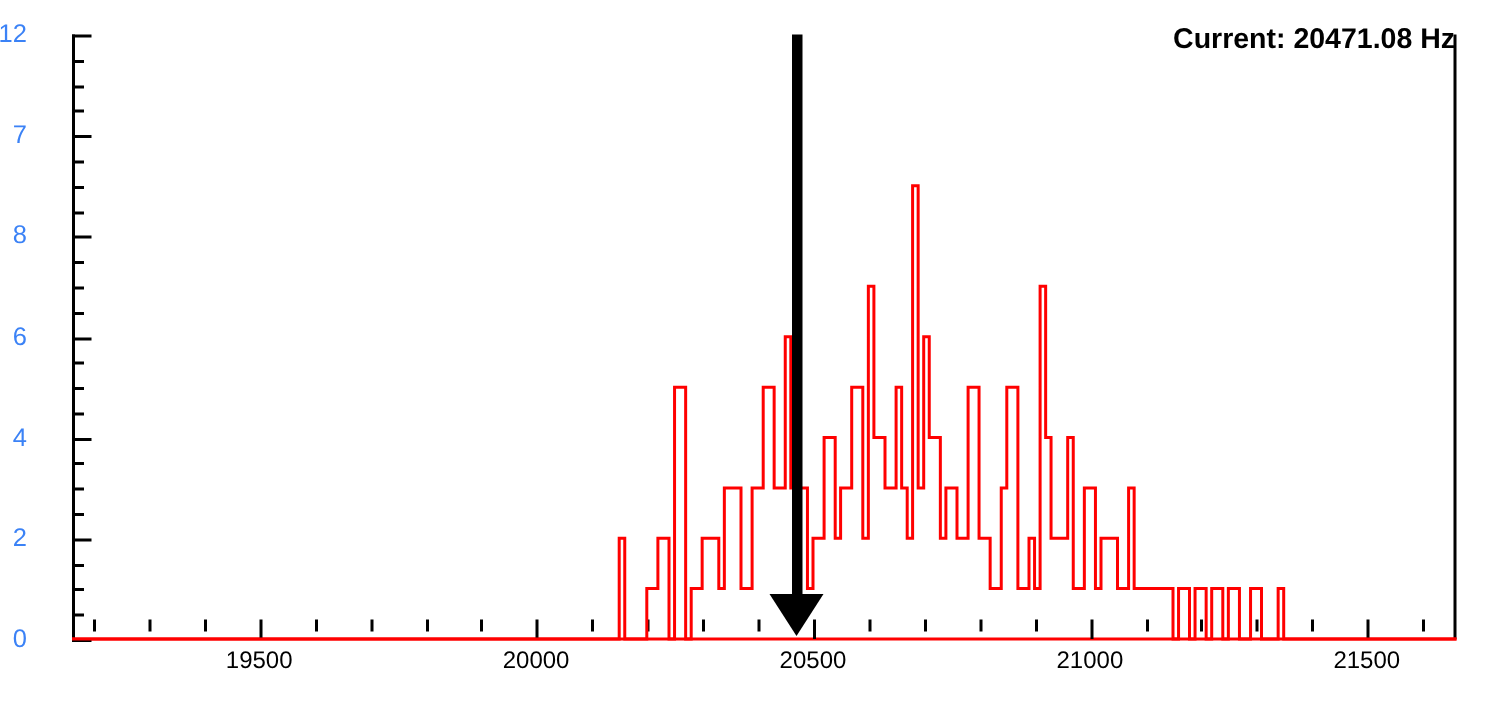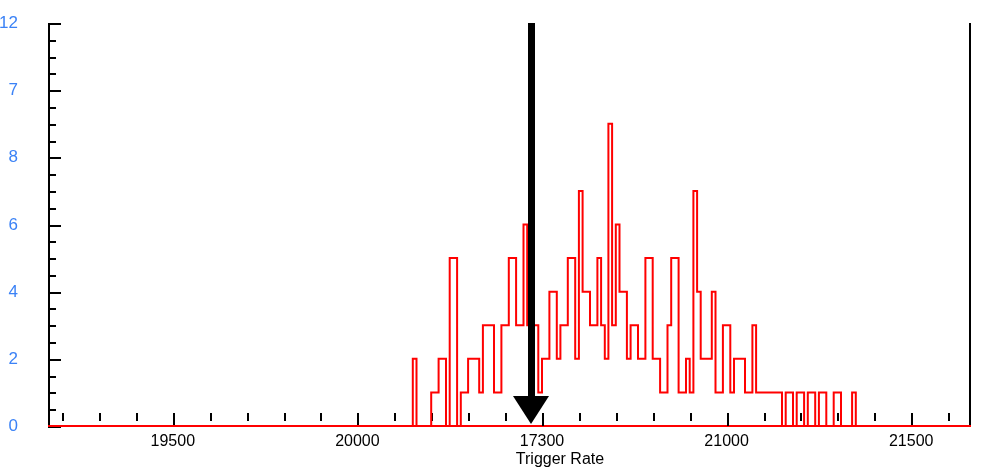--- a/index.html
+++ b/index.html
@@ -95,20 +95,21 @@
     border-left:18px solid transparent;
     border-right:18px solid transparent;
     border-top:28px solid #000000;
   }
 </style>
 </head>
 <body>
 
 <div id="root">
 
+  <div id="plot-title">Current: 20471.08 Hz</div>
 
   <div id="frame"></div>
   <div id="frame-right"></div>
   <div id="axis-x-line"></div>
 
   <div id="y-ticks">
       <div class="ytick major" style="top: 426px;"></div>
       <div class="ytick minor" style="top: 409.208px;"></div>
       <div class="ytick minor" style="top: 392.417px;"></div>
       <div class="ytick minor" style="top: 375.625px;"></div>
@@ -167,28 +168,25 @@
       <div class="xtick minor" style="left: 763.51px;"></div>
       <div class="xtick minor" style="left: 800.43px;"></div>
       <div class="xtick minor" style="left: 837.35px;"></div>
       <div class="xtick minor" style="left: 874.27px;"></div>
       <div class="xtick major" style="left: 911.19px;"></div>
       <div class="xtick minor" style="left: 948.11px;"></div>
     </div>
   <div id="x-labels">
       <div class="xlabel" style="left: 172.79px;">19500</div>
       <div class="xlabel" style="left: 357.39px; text-align: center;">20000</div>
-      <div class="xlabel" style="left: 541.99px;">17300</div>
+      <div class="xlabel" style="left: 541.99px;">20500</div>
       <div class="xlabel" style="left: 726.59px;">21000</div>
       <div class="xlabel" style="left: 911.19px;">21500</div>
     </div>
 
-  <div id="x-axis-title">
-    <span>Trigger Rate</span>
-  </div>
 
   <svg id="hist-svg">
     <polyline id="hist-path" fill="none" stroke="#ff0000" stroke-width="2" points="48.0,426.0 412.8,426.0 412.8,358.8 416.5,358.8 416.5,426.0 420.2,426.0 420.2,426.0 423.8,426.0 423.8,426.0 427.5,426.0 427.5,426.0 431.2,426.0 431.2,392.4 434.9,392.4 434.9,392.4 438.6,392.4 438.6,358.8 442.3,358.8 442.3,358.8 446.0,358.8 446.0,426.0 449.7,426.0 449.7,258.1 453.4,258.1 453.4,258.1 457.1,258.1 457.1,426.0 460.8,426.0 460.8,392.4 464.5,392.4 464.5,392.4 468.1,392.4 468.1,358.8 471.8,358.8 471.8,358.8 475.5,358.8 475.5,358.8 479.2,358.8 479.2,392.4 482.9,392.4 482.9,325.3 486.6,325.3 486.6,325.3 490.3,325.3 490.3,325.3 494.0,325.3 494.0,392.4 497.7,392.4 497.7,392.4 501.4,392.4 501.4,325.3 505.1,325.3 505.1,325.3 508.8,325.3 508.8,258.1 512.5,258.1 512.5,258.1 516.1,258.1 516.1,325.3 519.8,325.3 519.8,325.3 523.5,325.3 523.5,224.5 527.2,224.5 527.2,325.3 530.9,325.3 530.9,325.3 534.6,325.3 534.6,325.3 538.3,325.3 538.3,392.4 542.0,392.4 542.0,358.8 545.7,358.8 545.7,358.8 549.4,358.8 549.4,291.7 553.1,291.7 553.1,291.7 556.8,291.7 556.8,358.8 560.4,358.8 560.4,325.3 564.1,325.3 564.1,325.3 567.8,325.3 567.8,258.1 571.5,258.1 571.5,258.1 575.2,258.1 575.2,358.8 578.9,358.8 578.9,190.9 582.6,190.9 582.6,291.7 586.3,291.7 586.3,291.7 590.0,291.7 590.0,325.3 593.7,325.3 593.7,325.3 597.4,325.3 597.4,258.1 601.1,258.1 601.1,325.3 604.8,325.3 604.8,358.8 608.4,358.8 608.4,123.8 612.1,123.8 612.1,325.3 615.8,325.3 615.8,224.5 619.5,224.5 619.5,291.7 623.2,291.7 623.2,291.7 626.9,291.7 626.9,358.8 630.6,358.8 630.6,325.3 634.3,325.3 634.3,325.3 638.0,325.3 638.0,358.8 641.7,358.8 641.7,358.8 645.4,358.8 645.4,258.1 649.1,258.1 649.1,258.1 652.7,258.1 652.7,358.8 656.4,358.8 656.4,358.8 660.1,358.8 660.1,392.4 663.8,392.4 663.8,392.4 667.5,392.4 667.5,325.3 671.2,325.3 671.2,258.1 674.9,258.1 674.9,258.1 678.6,258.1 678.6,392.4 682.3,392.4 682.3,392.4 686.0,392.4 686.0,358.8 689.7,358.8 689.7,392.4 693.4,392.4 693.4,190.9 697.1,190.9 697.1,291.7 700.7,291.7 700.7,358.8 704.4,358.8 704.4,358.8 708.1,358.8 708.1,358.8 711.8,358.8 711.8,291.7 715.5,291.7 715.5,392.4 719.2,392.4 719.2,392.4 722.9,392.4 722.9,325.3 726.6,325.3 726.6,325.3 730.3,325.3 730.3,392.4 734.0,392.4 734.0,358.8 737.7,358.8 737.7,358.8 741.4,358.8 741.4,358.8 745.0,358.8 745.0,392.4 748.7,392.4 748.7,392.4 752.4,392.4 752.4,325.3 756.1,325.3 756.1,392.4 759.8,392.4 759.8,392.4 763.5,392.4 763.5,392.4 767.2,392.4 767.2,392.4 770.9,392.4 770.9,392.4 774.6,392.4 774.6,392.4 778.3,392.4 778.3,392.4 782.0,392.4 782.0,426.0 785.7,426.0 785.7,392.4 789.4,392.4 789.4,392.4 793.0,392.4 793.0,426.0 796.7,426.0 796.7,392.4 800.4,392.4 800.4,392.4 804.1,392.4 804.1,426.0 807.8,426.0 807.8,392.4 811.5,392.4 811.5,392.4 815.2,392.4 815.2,426.0 818.9,426.0 818.9,392.4 822.6,392.4 822.6,392.4 826.3,392.4 826.3,426.0 830.0,426.0 830.0,426.0 833.7,426.0 833.7,392.4 837.3,392.4 837.3,392.4 841.0,392.4 841.0,426.0 844.7,426.0 844.7,426.0 848.4,426.0 848.4,426.0 852.1,426.0 852.1,392.4 855.8,392.4 855.8,426.0 859.5,426.0 859.5,426.0 863.2,426.0 863.2,426.0 866.9,426.0 866.9,426.0 870.6,426.0 870.6,426.0 874.3,426.0 874.3,426.0 878.0,426.0 878.0,426.0 881.7,426.0 881.7,426.0 885.3,426.0 885.3,426.0 889.0,426.0 889.0,426.0 892.7,426.0 892.7,426.0 971.0,426.0"></polyline>
   </svg>
 
   <div id="marker" style="left: 531.312px;">
     <div id="marker-stem" style="height: 387px;"></div>
     <div id="marker-head" style="top: 373px;"></div>
   </div>
 

